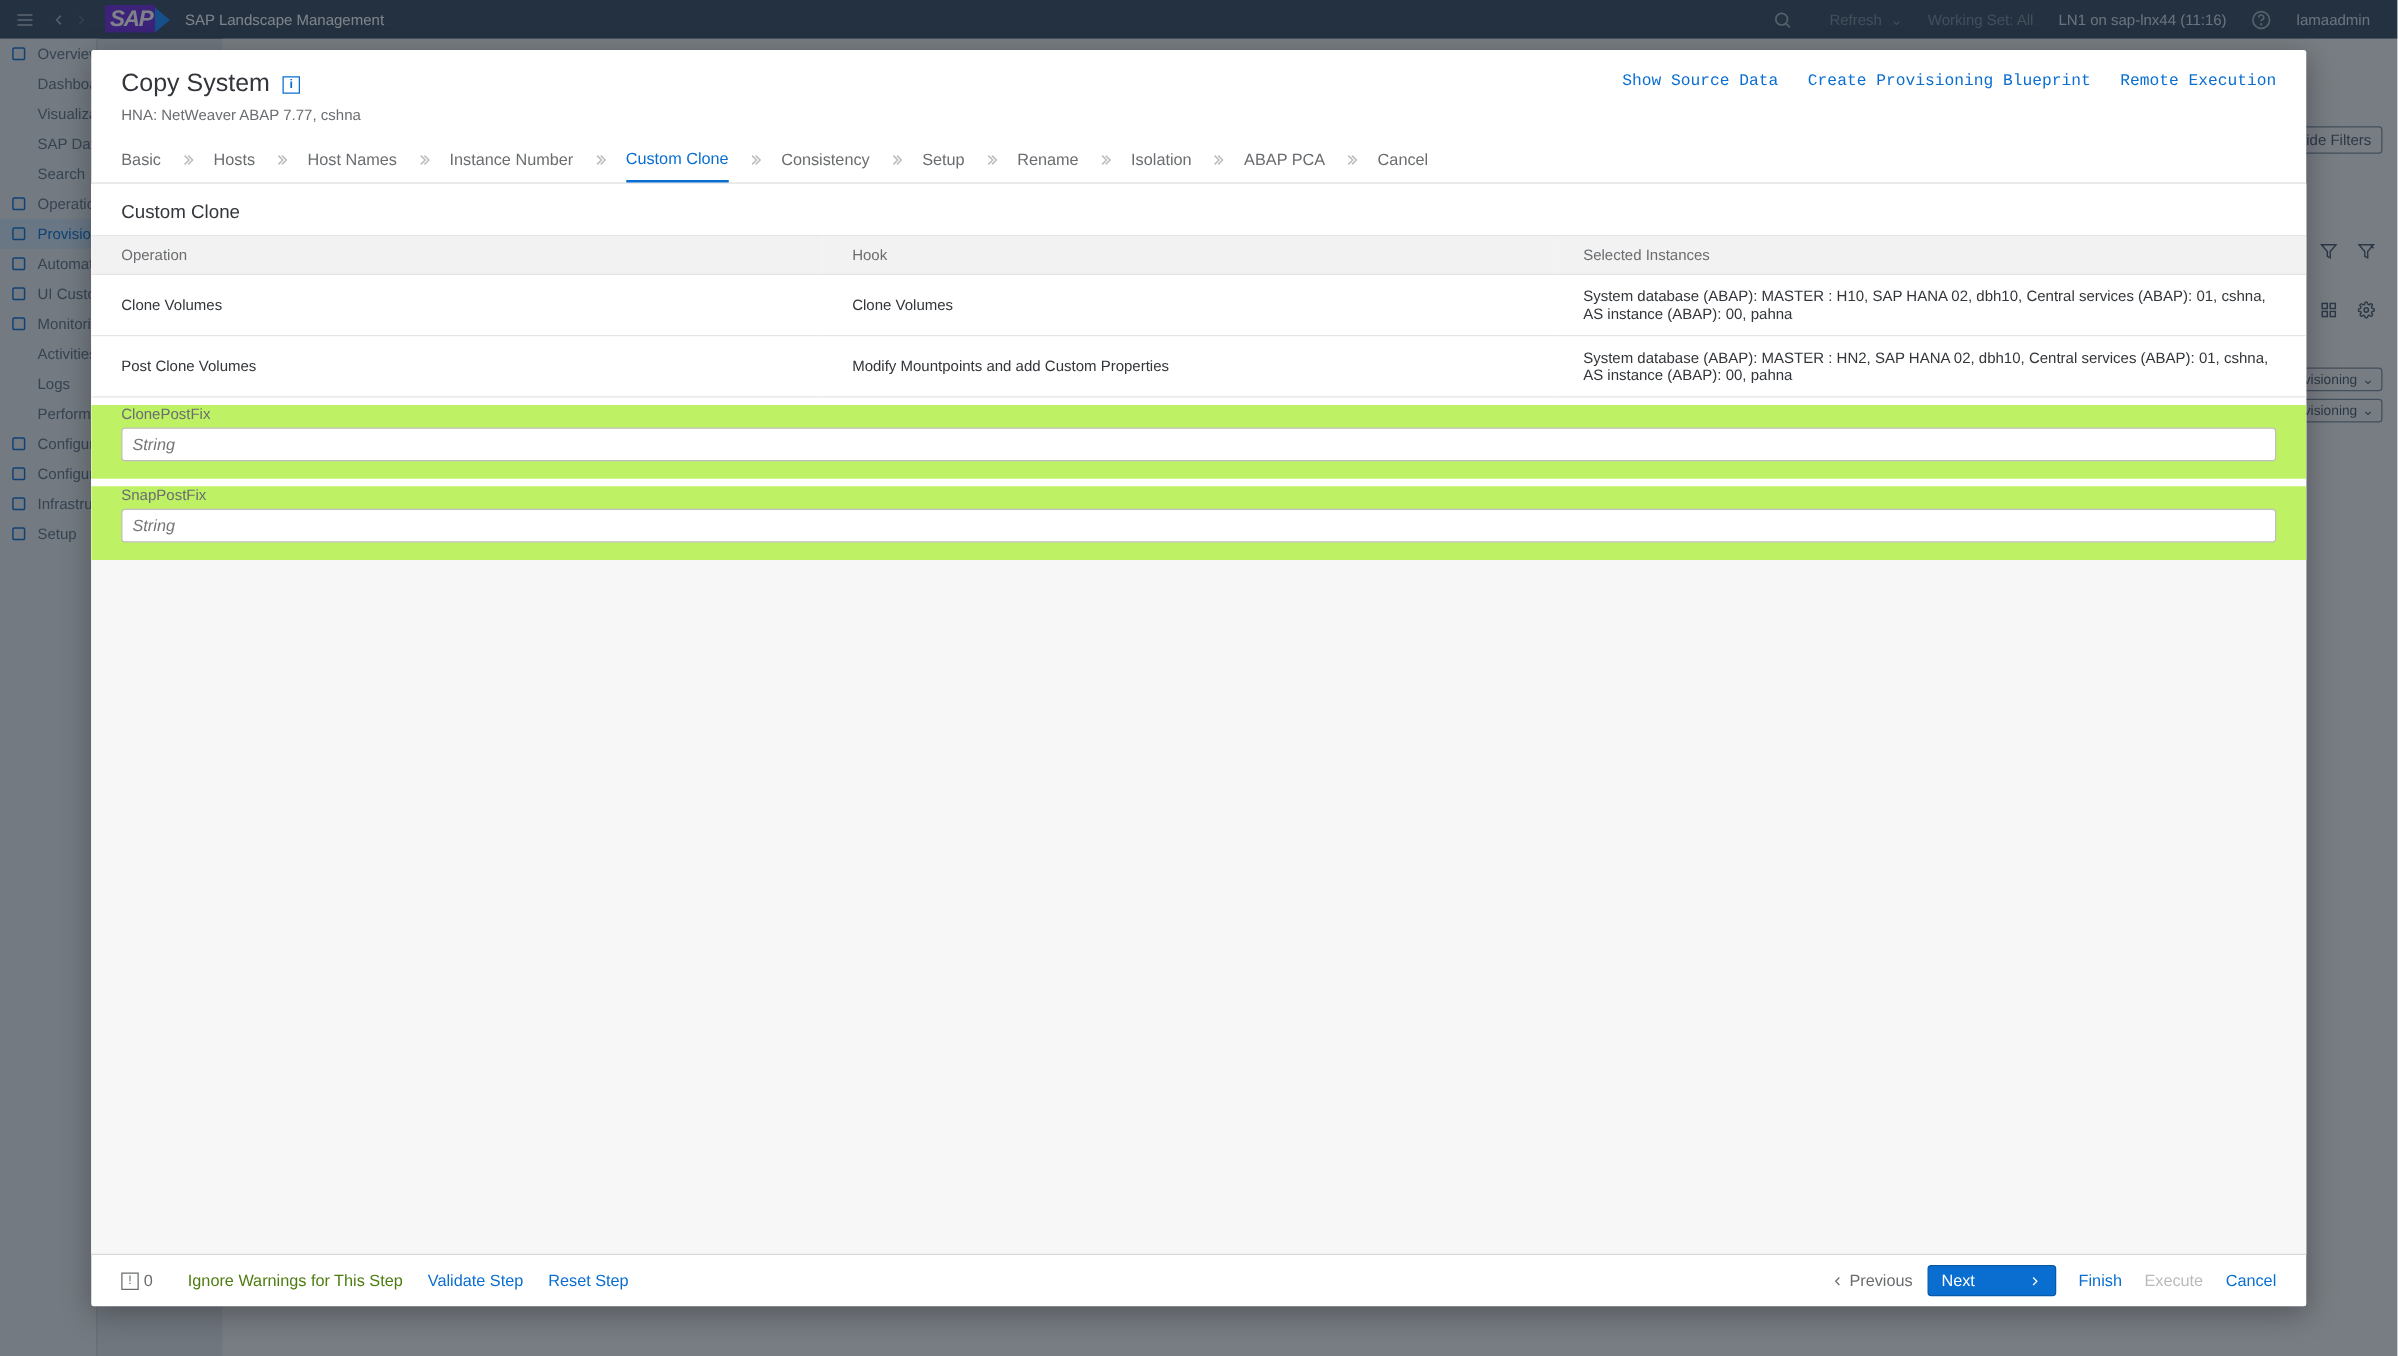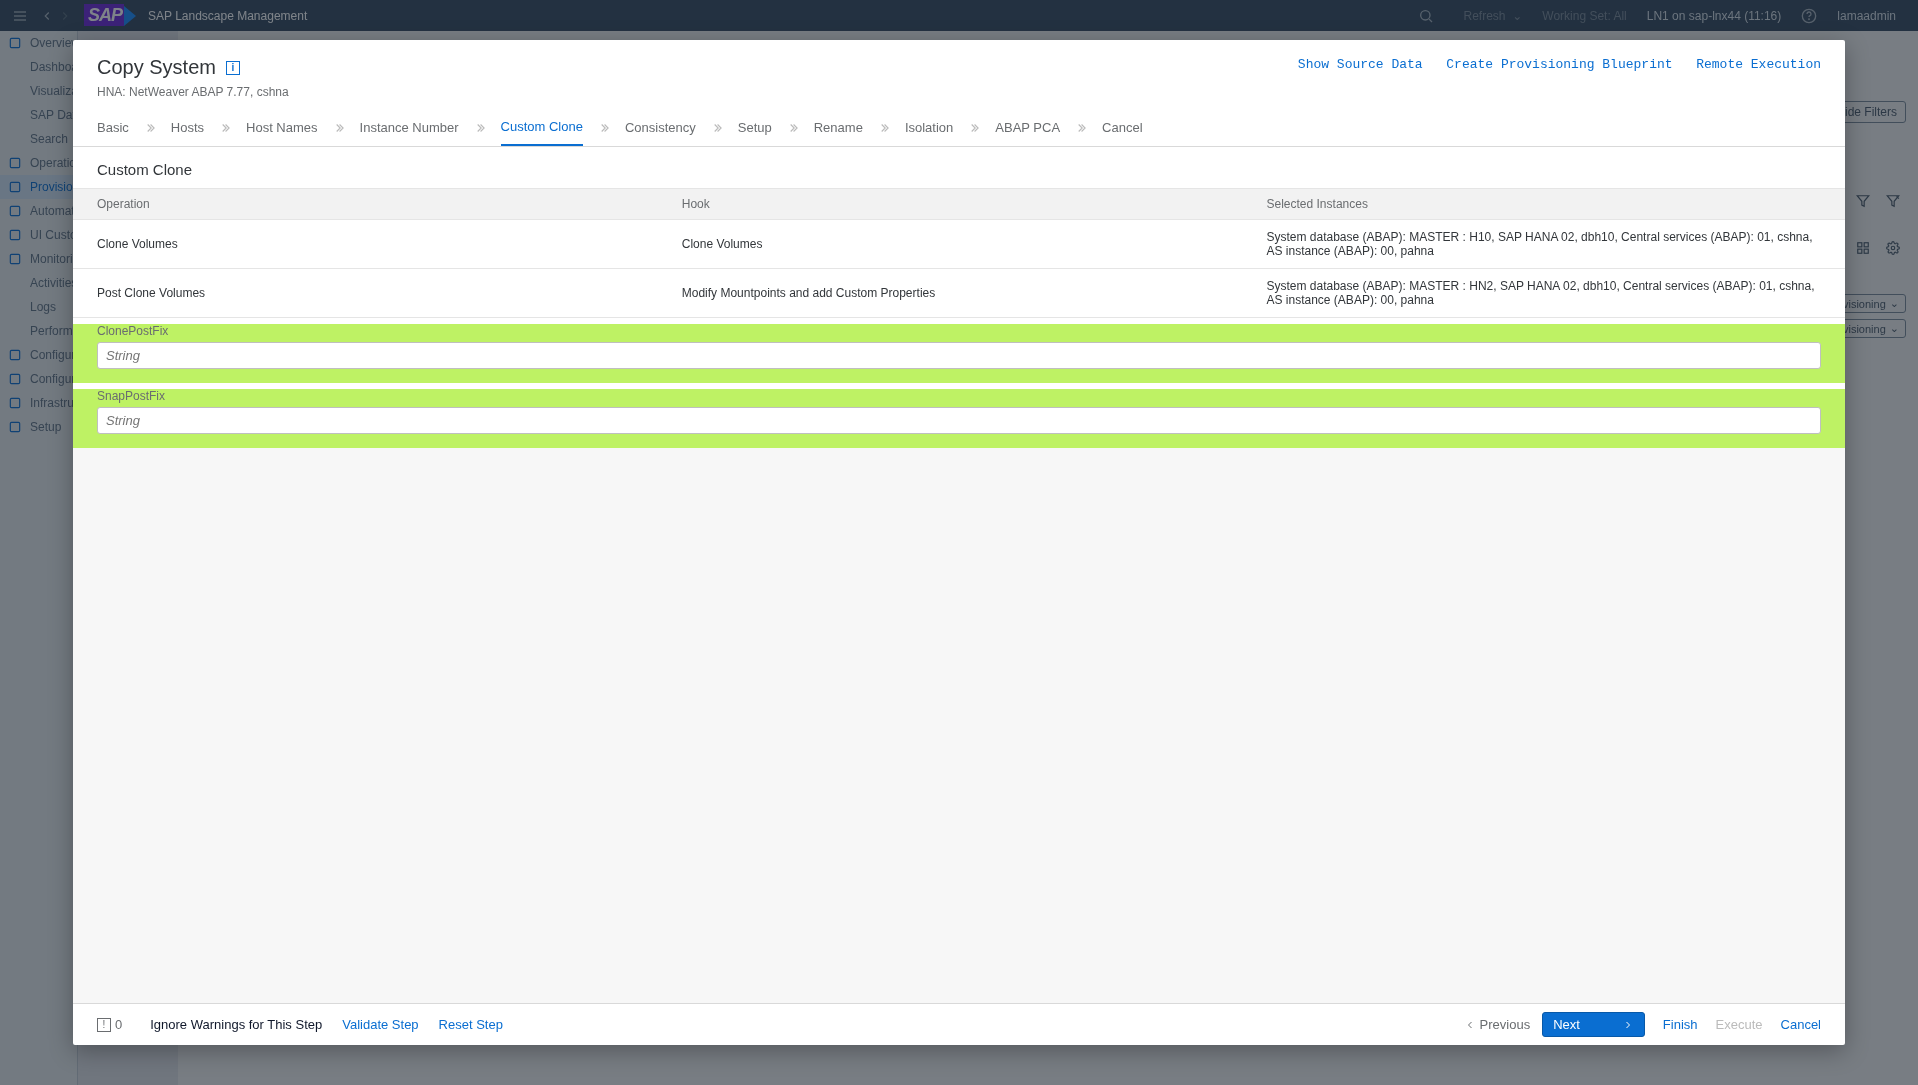--- a/index.html
+++ b/index.html
@@ -164,21 +164,21 @@
     .modal-footer .warn-badge {
       display: inline-flex; align-items: center; color: #6a6d70;
     }
     .modal-footer .warn-badge .wbox {
       width: 14px; height: 14px; border: 1px solid #6a6d70; margin-right: 4px;
       font-size: 10px; display: flex; align-items: center; justify-content: center;
     }
     .modal-footer a.foot-link {
       color: #0a6ed1; margin-left: 20px; cursor: pointer; text-decoration: none;
     }
-    .modal-footer a.foot-link.muted { color: #0f172a; margin-left: 28px; }
+    .modal-footer a.foot-link.muted { color: #4d7c0f; margin-left: 28px; }
     .modal-footer .spacer { flex: 1; }
     .modal-footer .btn-prev {
       display: inline-flex; align-items: center; color: #6a6d70; margin-right: 12px; cursor: pointer;
     }
     .modal-footer .btn-next {
       background: #0a6ed1; color: #fff; border: 1px solid #0859a8; border-radius: 3px;
       padding: 4px 10px; display: inline-flex; align-items: center; cursor: pointer; gap: 36px;
     }
     .modal-footer .btn-plain {
       margin-left: 18px; color: #0a6ed1; cursor: pointer;

